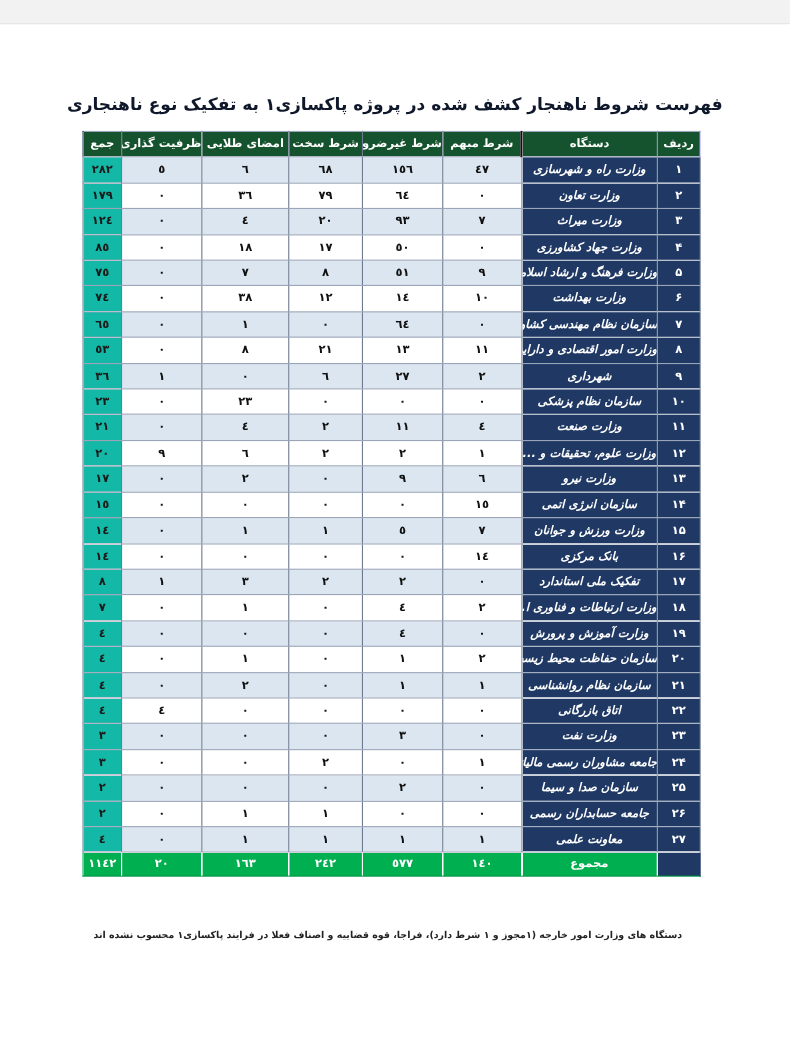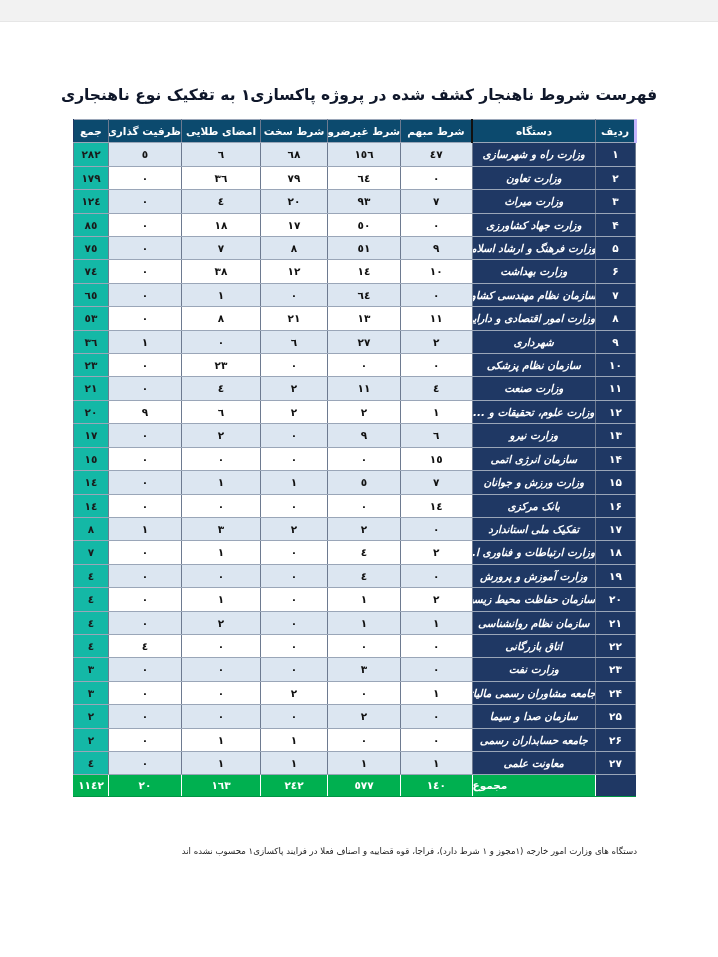--- a/index.html
+++ b/index.html
@@ -65,32 +65,32 @@
     font-weight: bold;
     border-right: 1px solid #6d7a90;
     border-left: 1px solid #6d7a90;
     border-top: 1px solid #9aa6b8;
     border-bottom: 1px solid #9aa6b8;
     overflow: hidden;
     white-space: nowrap;
   }
   
   thead th {
-    background: #0c4a6e;
+    background: #14532d;
     color: #ffffff;
     height: 26px;
     line-height: 26px;
     font-size: 10.5px;
     font-weight: bold;
     border-top: 1px solid #1f3864;
     border-bottom: 1px solid #1f3864;
     border-right: 1px solid #ffffff;
     border-left: 1px solid #ffffff;
   }
-  thead th.h-radif  { width: 38px;  border-right: 3px solid #c4b5fd; }
+  thead th.h-radif  { width: 38px;  border-right: 1px solid #c4b5fd; }
   thead th.h-org    { width: 122px; margin-top: 36px; }
   thead th.h-c1     { width: 72px; }
   thead th.h-c2     { width: 78px; text-align: center; }
   thead th.h-c3     { width: 66px; }
   thead th.h-c4     { width: 72px; }
   thead th.h-c5     { width: 70px; margin-left: 45px; }
   thead th.h-sum    { width: 34px;  border-left: 1px solid #1f3864; }
 
   
   td.c-radif {
@@ -150,35 +150,35 @@
     border-bottom: 1px solid #009444;
     border-right: 1px solid #ffffff;
     border-left: 1px solid #ffffff;
     margin-top: 44px;
   }
   tr.totals td.t-radif {
     background: #1f3864;
     border-right: 1px solid #1f3864;
   }
   tr.totals td.t-org {
-    text-align: left;
+    text-align: center;
     padding-right: 0;
   }
   tr.totals td.t-sum {
     border-left: 1px solid #00b050;
   }
   #footnote {
     position: absolute;
     top: 846px;
     left: 85px;
     width: 552px;
-    text-align: right;
+    text-align: left;
     direction: rtl;
     font-size: 8.6px;
-    font-weight: normal;
+    font-weight: bold;
     color: #222222;
     white-space: nowrap;
   }
 </style>
 </head>
 <body>
 
 <div id="page">
 
   <div id="top-strip"></div>

